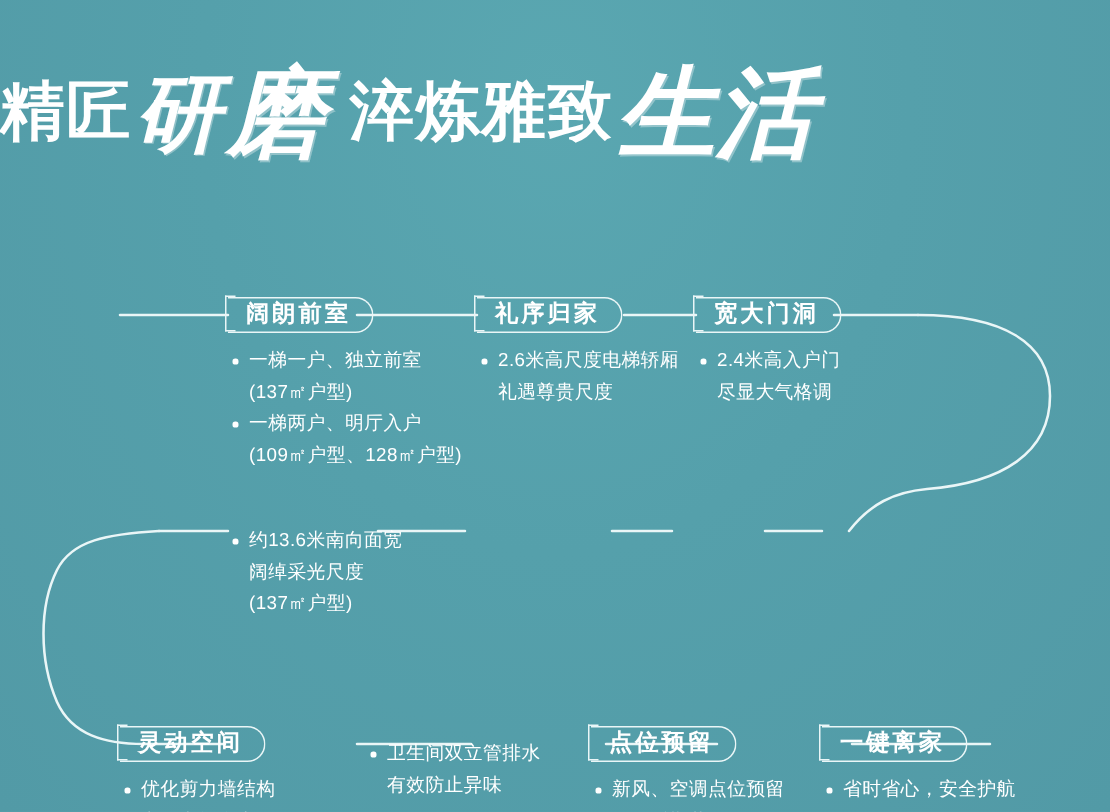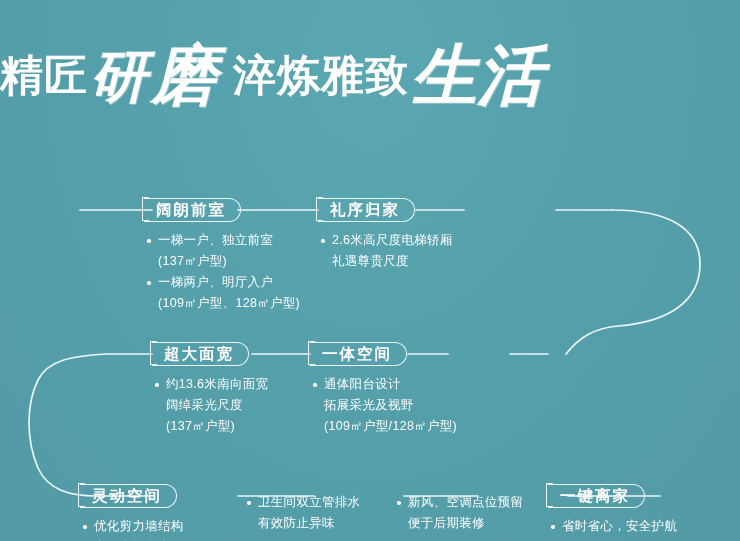--- a/index.html
+++ b/index.html
@@ -156,76 +156,75 @@
                C 48,490 70,496 96,496"></path>
 
       <path d="M96,496 L150,496"></path>
       <path d="M238,496 L314,496"></path>
       <path d="M404,496 L478,496"></path>
       <path d="M568,496 L614,496"></path>
       <path d="M624,496 L660,496"></path>
     </g>
   </svg>
 
-  <div class="node" style="left:144px; top:198px;">
+  <div class="node" style="left:152px; top:198px;">
     <div class="label">阔朗前室</div>
     <ul class="bullets">
       <li><span>一梯一户、独立前室</span></li>
       <li class="cont"><span>(137㎡户型)</span></li>
       <li><span>一梯两户、明厅入户</span></li>
       <li class="cont"><span>(109㎡户型、128㎡户型)</span></li>
     </ul>
   </div>
 
   <div class="node" style="left:318px; top:198px;">
     <div class="label">礼序归家</div>
     <ul class="bullets">
       <li><span>2.6米高尺度电梯轿厢</span></li>
       <li class="cont"><span>礼遇尊贵尺度</span></li>
     </ul>
   </div>
 
+  <div class="node" style="left:464px; top:198px;">
+    <div class="label">宽大门洞</div>
+    <ul class="bullets">
+      <li><span>2.4米高入户门</span></li>
+      <li class="cont"><span>尽显大气格调</span></li>
+    </ul>
+  </div>
 
   <div class="node" style="left:152px; top:342px;">
-    <div class="label">超大面宽</div>
     <ul class="bullets">
       <li><span>约13.6米南向面宽</span></li>
       <li class="cont"><span>阔绰采光尺度</span></li>
       <li class="cont"><span>(137㎡户型)</span></li>
     </ul>
   </div>
 
-  <div class="node" style="left:310px; top:342px;">
-    <div class="label">一体空间</div>
-    <ul class="bullets">
-      <li><span>通体阳台设计</span></li>
-      <li class="cont"><span>拓展采光及视野</span></li>
-      <li class="cont"><span>(109㎡户型/128㎡户型)</span></li>
-    </ul>
-  </div>
 
   <div class="node" style="left:448px; top:342px;">
   </div>
 
   <div class="node" style="left:80px; top:484px;">
     <div class="label">灵动空间</div>
     <ul class="bullets">
       <li><span>优化剪力墙结构</span></li>
       <li class="cont"><span>实现空间多变</span></li>
     </ul>
   </div>
 
   <div class="node" style="left:244px; top:484px;">
     <ul class="bullets">
       <li><span>卫生间双立管排水</span></li>
       <li class="cont"><span>有效防止异味</span></li>
     </ul>
   </div>
 
   <div class="node" style="left:394px; top:484px;">
+    <div class="label">点位预留</div>
     <ul class="bullets">
       <li><span>新风、空调点位预留</span></li>
       <li class="cont"><span>便于后期装修</span></li>
     </ul>
   </div>
 
   <div class="node" style="left:548px; top:484px;">
     <div class="label">一键离家</div>
     <ul class="bullets">
       <li><span>省时省心，安全护航</span></li>

